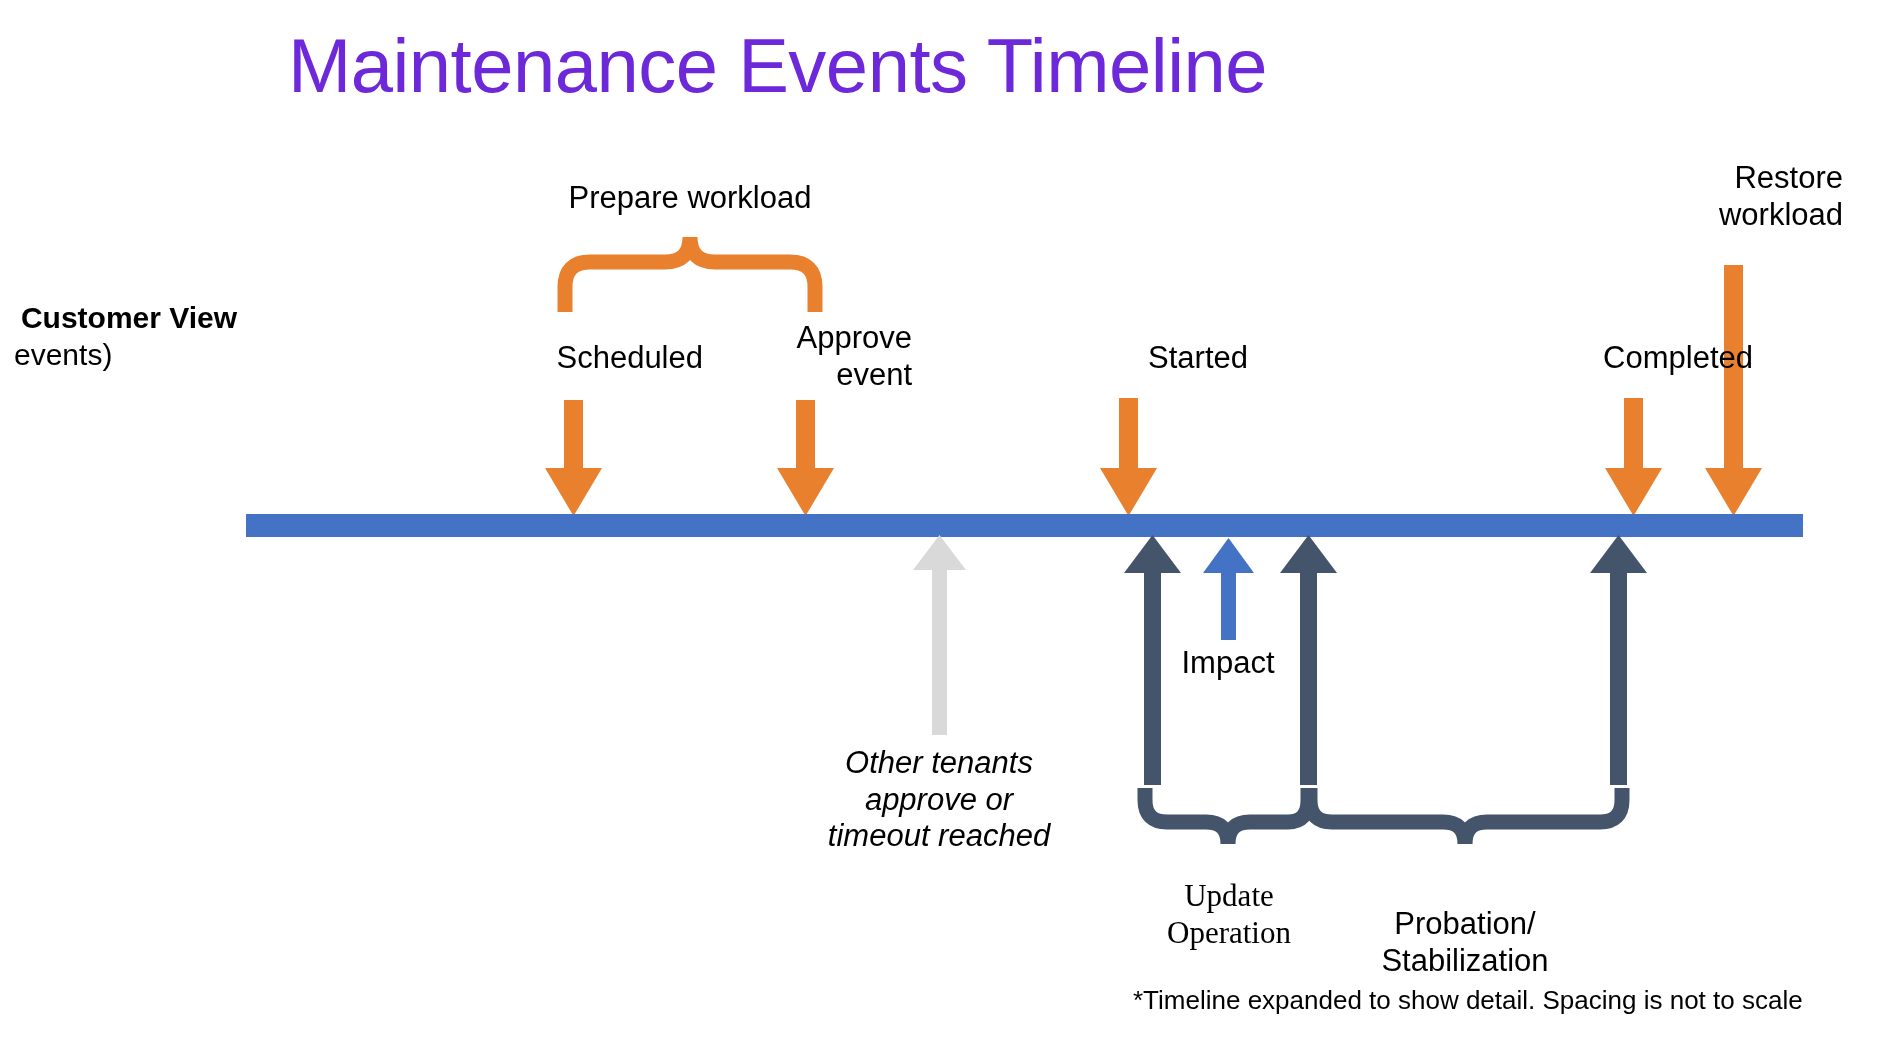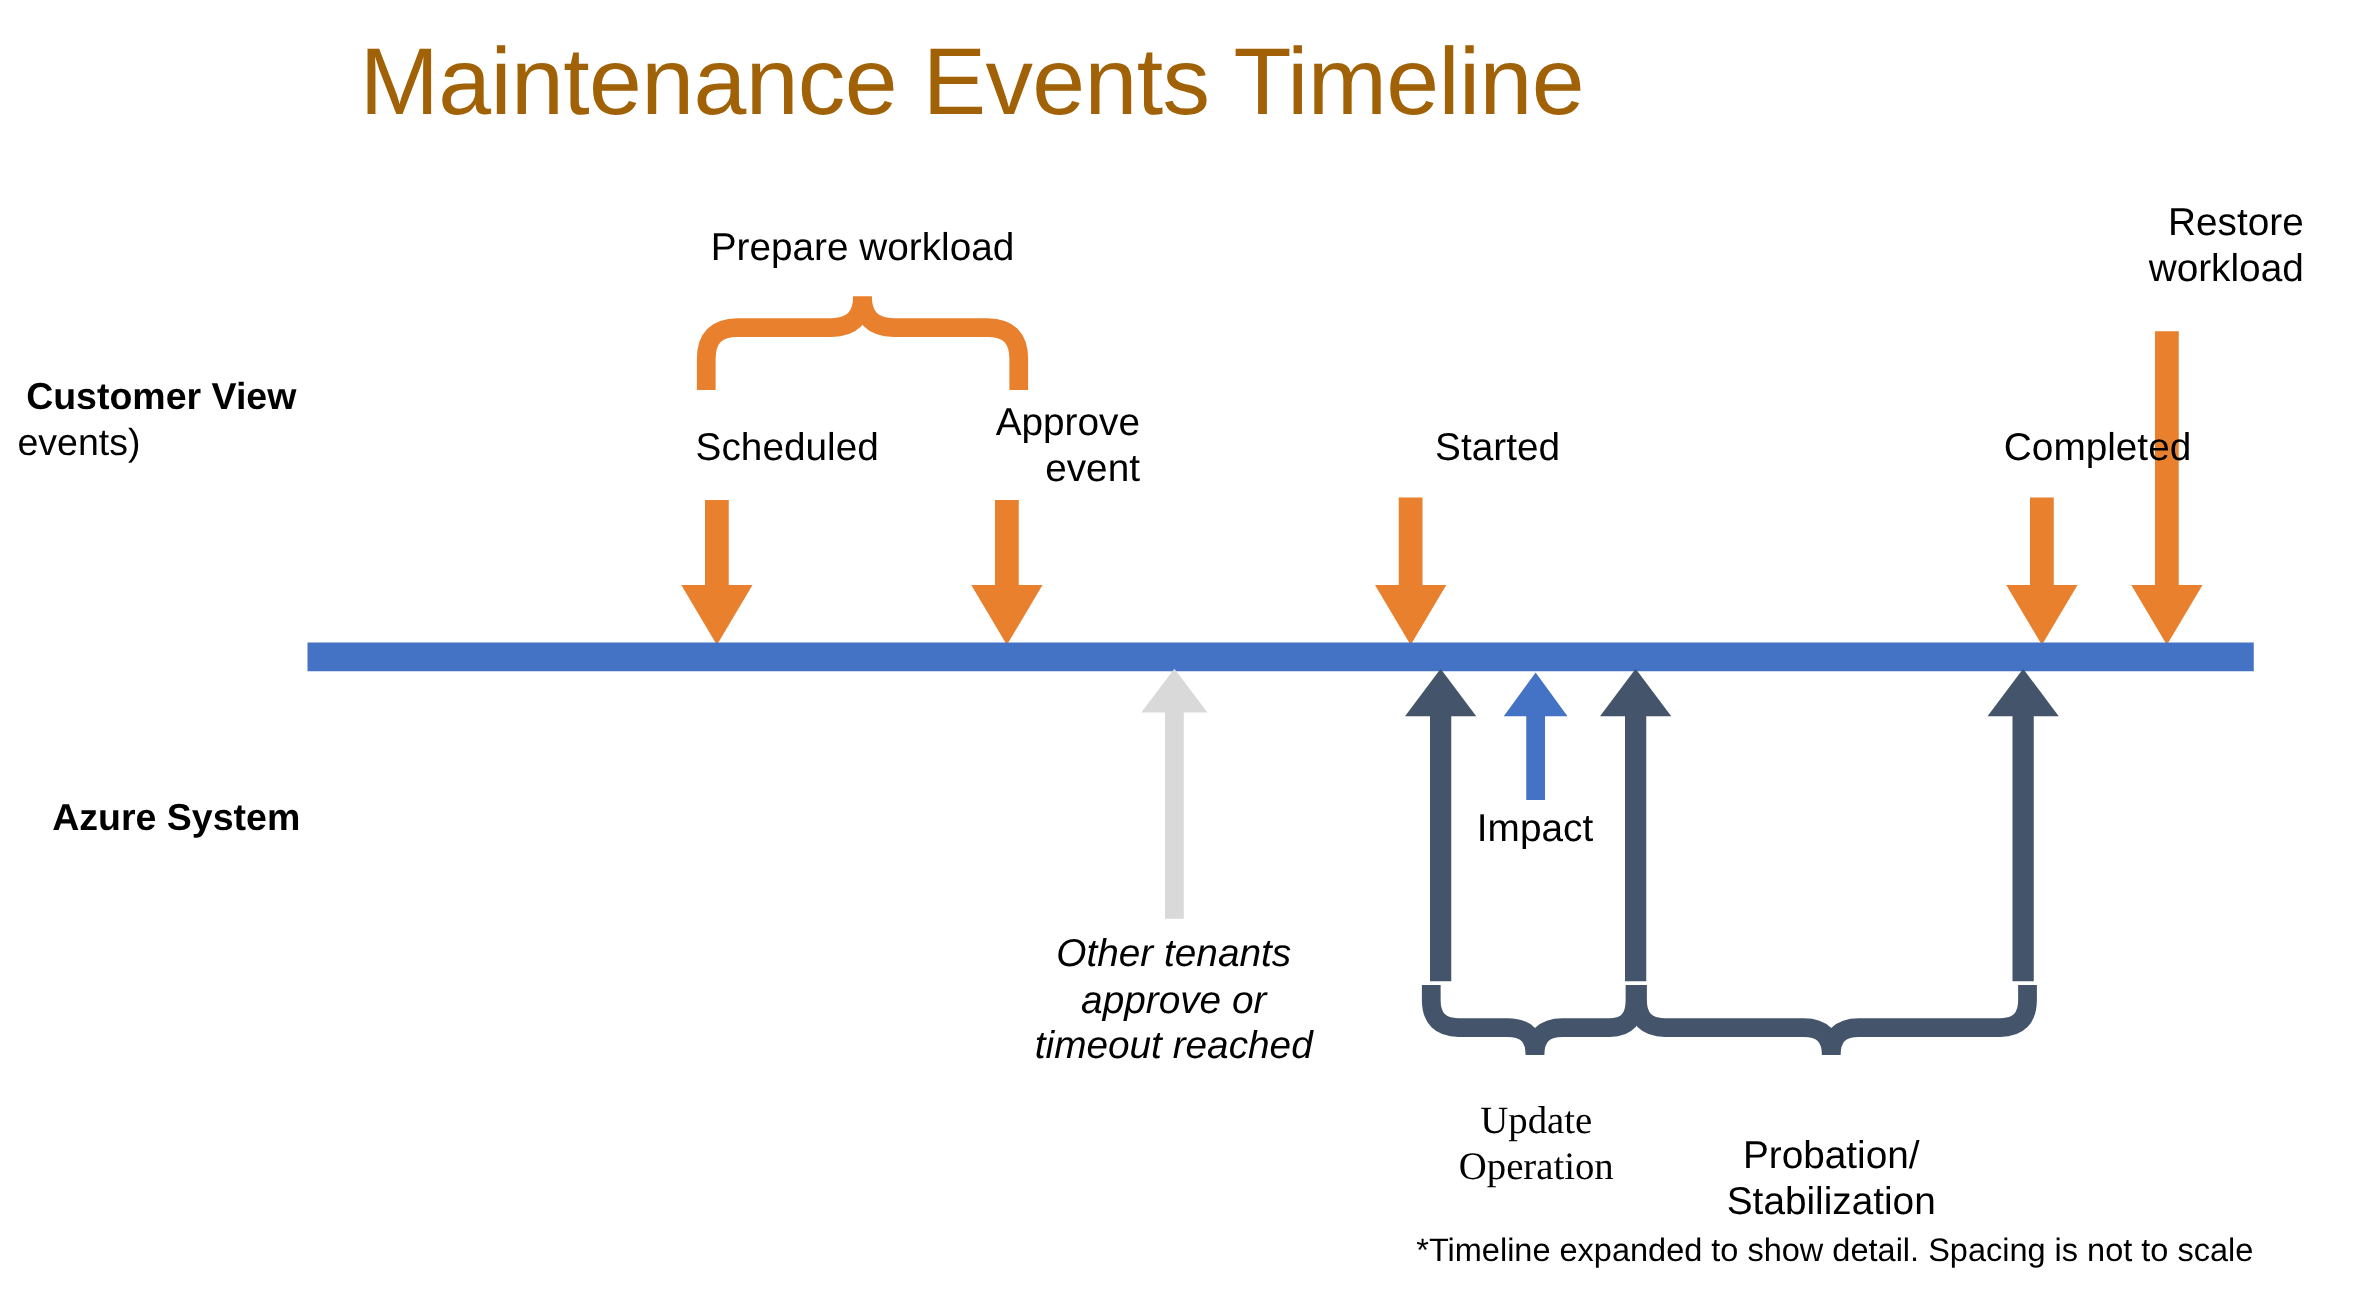--- a/index.html
+++ b/index.html
@@ -35,21 +35,21 @@
 
   #page-title {
     position: absolute;
     left: 0;
     top: 22px;
     width: 1555px;
     text-align: center;
     font-size: 76px;
     font-weight: 400;
     letter-spacing: -0.5px;
-    color: #a16207;
+    color: #6d28d9;
   }
 
   .side-label {
     position: absolute;
     font-size: 30px;
     line-height: 1.22;
     text-align: left;
   }
   .side-label .hd { font-weight: bold; display: block; text-align: center; }
   .side-label .sub { font-weight: normal; display: block; }
@@ -146,21 +146,20 @@
              L 1600 822 Q 1622 822 1622 800
              L 1622 788" fill="none" stroke="#44546A" stroke-width="15" stroke-linecap="butt"></path>
   </svg>
 
   <div class="side-label" style="left:14px; top:300px; width:230px;">
     <span class="hd">Customer View</span>
     <span class="sub">events)</span>
   </div>
 
   <div class="side-label" style="left:26px; top:637px; width:230px;">
-    <span class="hd">Azure System</span>
   </div>
 
   <div class="lbl brace-label" style="left:490px; top:180px; width:400px;">Prepare workload</div>
 
   <div class="lbl evt-label" style="left:443px; top:340px; width:260px;">Scheduled</div>
 
   <div class="lbl evt-label" style="left:700px; top:320px; width:212px;">Approve
 event</div>
 
   <div class="lbl evt-label" style="left:1008px; top:340px; width:240px;">Started</div>

